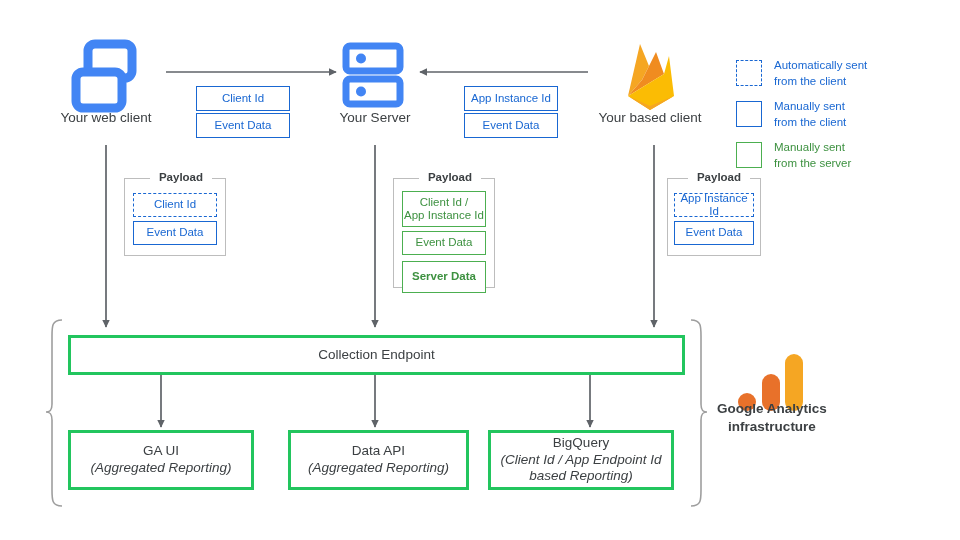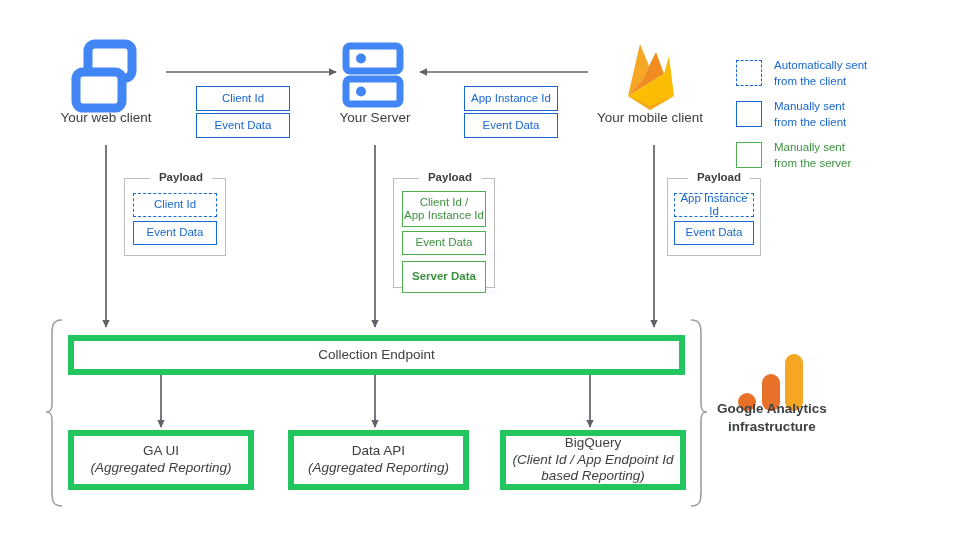--- a/index.html
+++ b/index.html
@@ -32,21 +32,21 @@
     border:1px solid #bdbdbd;background:#fff;
   }
   .payload-title{
     position:absolute;background:#fff;padding:0 5px;
     font-size:11.5px;font-weight:bold;color:#3c4043;
     white-space:nowrap;text-align:center;
   }
 
   
   .gbox{
-    border:6px solid #22c55e;background:#fff;
+    border:3px solid #22c55e;background:#fff;
     display:flex;flex-direction:column;align-items:center;
     justify-content:center;text-align:center;
     font-size:13.5px;color:#3c4043;line-height:1.25;
   }
   .gbox .sub{font-style:italic;}
 
   
   .legend-sw{border:1.6px solid #1967d2;background:#fff;}
   .legend-sw.dashed{border-style:dashed;}
   .legend-sw.green{border-color:#4caf50;border-style:solid;}
@@ -113,21 +113,21 @@
   <div class="abs node-label" style="left:295px;top:110px;width:160px;">Your Server</div>
 
   <div class="abs" style="left:612px;top:34px;width:76px;height:80px;">
     <svg width="76" height="80" viewBox="0 0 76 80">
       <path d="M16,62 L28,10 L37,32 L30,46 z" fill="#f5a623"></path>
       <path d="M16,62 L30,46 L37,32 L44,18 L52,40 z" fill="#f08c20"></path>
       <path d="M16,62 L52,40 L57,22 L62,62 L38,76 z" fill="#fbbc04"></path>
       <path d="M16,62 L38,76 L62,62 L38,72 z" fill="#f5a623"></path>
     </svg>
   </div>
-  <div class="abs node-label" style="left:570px;top:110px;width:160px;">Your mobile client</div>
+  <div class="abs node-label" style="left:570px;top:110px;width:160px;">Your based client</div>
 
   <div class="abs chip" style="left:196px;top:86px;width:94px;height:25px;">Client Id</div>
   <div class="abs chip" style="left:196px;top:113px;width:94px;height:25px;">Event Data</div>
 
   <div class="abs chip" style="left:464px;top:86px;width:94px;height:25px;">App Instance Id</div>
   <div class="abs chip" style="left:464px;top:113px;width:94px;height:25px;">Event Data</div>
 
   <div class="abs payload-box" style="left:124px;top:178px;width:102px;height:78px;"></div>
   <div class="payload-title" style="left:150px;top:171px;width:52px;">Payload</div>
   <div class="abs chip dashed" style="left:133px;top:193px;width:84px;height:24px;">Client Id</div>
@@ -154,21 +154,21 @@
   <div class="abs gbox" style="left:68px;top:430px;width:186px;height:60px;">
     <span>GA UI</span>
     <span class="sub">(Aggregated Reporting)</span>
   </div>
 
   <div class="abs gbox" style="left:288px;top:430px;width:181px;height:60px;">
     <span>Data API</span>
     <span class="sub">(Aggregated Reporting)</span>
   </div>
 
-  <div class="abs gbox" style="left:500px;top:430px;width:186px;height:60px;">
+  <div class="abs gbox" style="left:488px;top:430px;width:186px;height:60px;">
     <span>BigQuery</span>
     <span class="sub">(Client Id / App Endpoint Id</span>
     <span class="sub">based Reporting)</span>
   </div>
 
   <div class="abs" style="left:735px;top:352px;width:72px;height:62px;">
     <svg width="72" height="62" viewBox="0 0 72 62">
       <circle cx="12" cy="50" r="9" fill="#e8712a"></circle>
       <rect x="27" y="22" width="18" height="37" rx="9" ry="9" fill="#e8712a"></rect>
       <rect x="50" y="2" width="18" height="57" rx="9" ry="9" fill="#f5a623"></rect>

